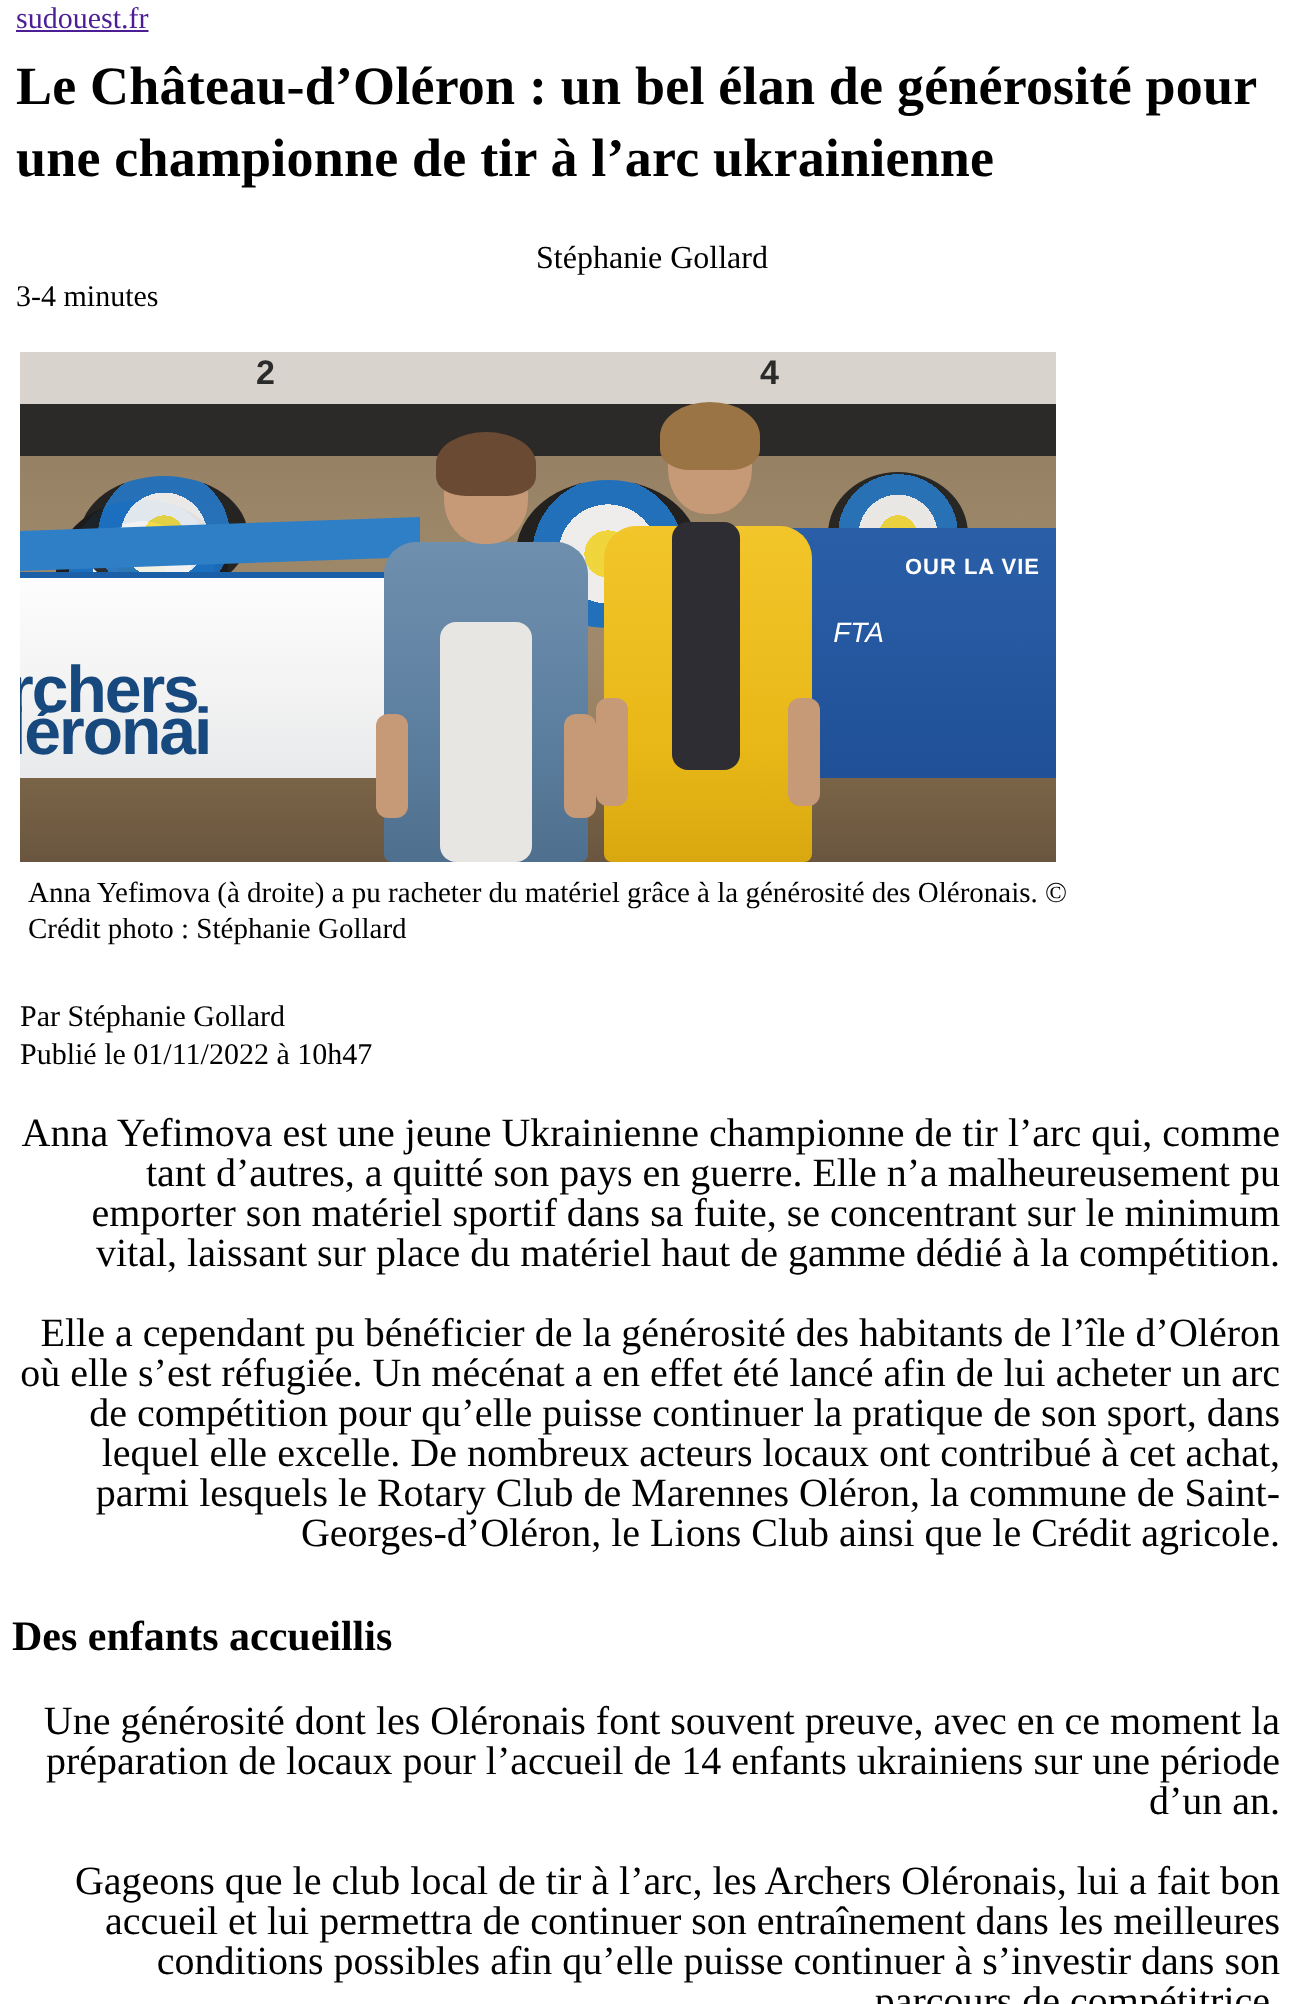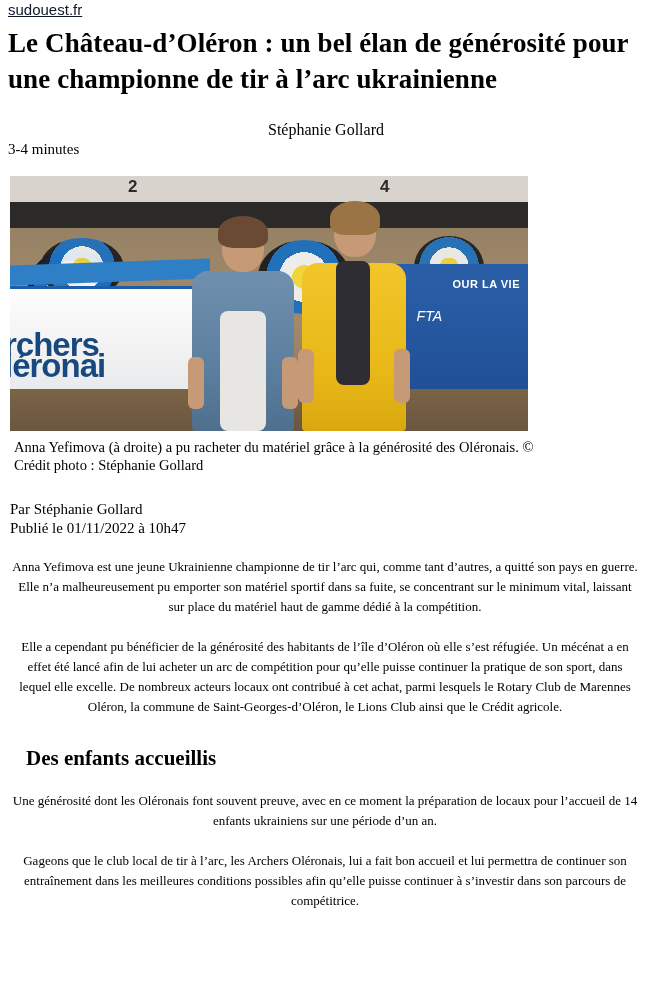--- a/index.html
+++ b/index.html
@@ -12,23 +12,23 @@
     min-height: 1002px;
     font-family: "Liberation Serif", serif;
     color: #000000;
   }
   .page {
     width: 650px;
     box-sizing: border-box;
     padding: 0 6px 10px 6px;
   }
   .source-link {
-    font-family: Liberation Sans, sans-serif;
+    font-family: Liberation Serif, serif;
     font-size: 15px;
-    color: #0f172a;
+    color: #4c1d95;
     text-decoration: underline;
     display: inline-block;
     margin: 2px 0 0 2px;
     line-height: 16px;
   }
   h1.headline {
     font-family: "Liberation Serif", serif;
     font-size: 27px;
     font-weight: bold;
     line-height: 36px;
@@ -121,29 +121,29 @@
     line-height: 18px;
     margin: 7px 0 0 4px;
   }
   .meta {
     font-size: 15px;
     line-height: 18px;
     margin: 26px 0 0 4px;
   }
   .meta .line2 { margin-top: 1px; }
   p.body {
-    font-size: 13px;
+    font-size: 20px;
     line-height: 20px;
     margin: 20px 4px 0 4px;
-    text-align: center;
+    text-align: right;
   }
   h2.subhead {
     font-size: 21px;
     font-weight: bold;
-    margin: 28px 0 0 20px;
+    margin: 28px 0 0 0;
     line-height: 26px;
   }
 </style>
 </head>
 <body>
 
 <div class="page">
 
   <a class="source-link" href="#">sudouest.fr</a>
 

